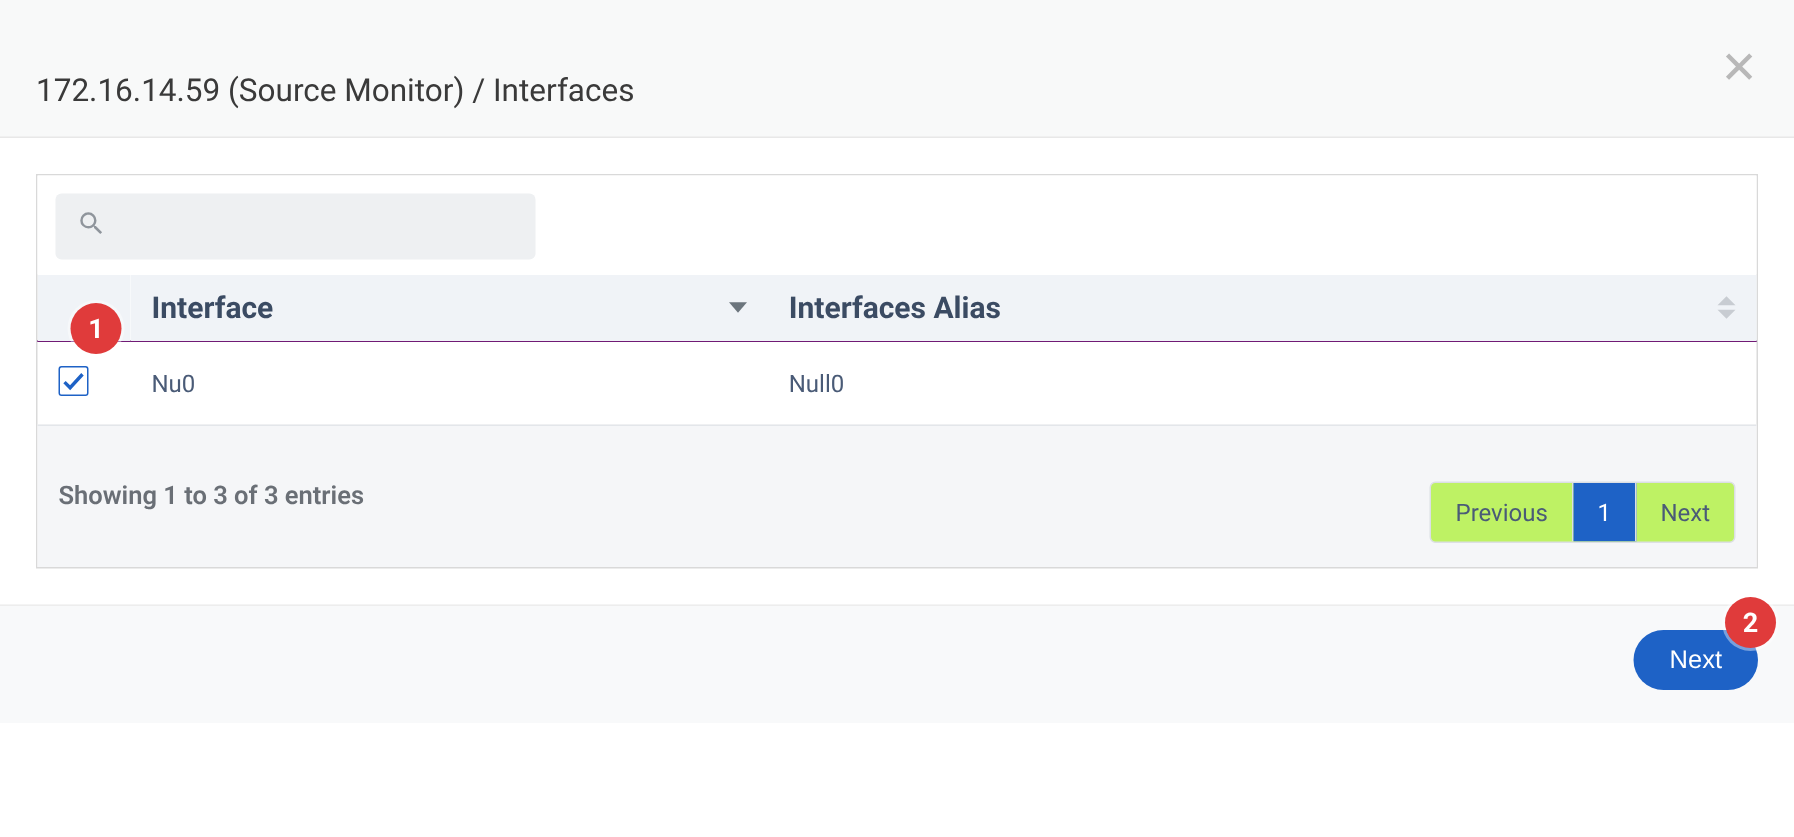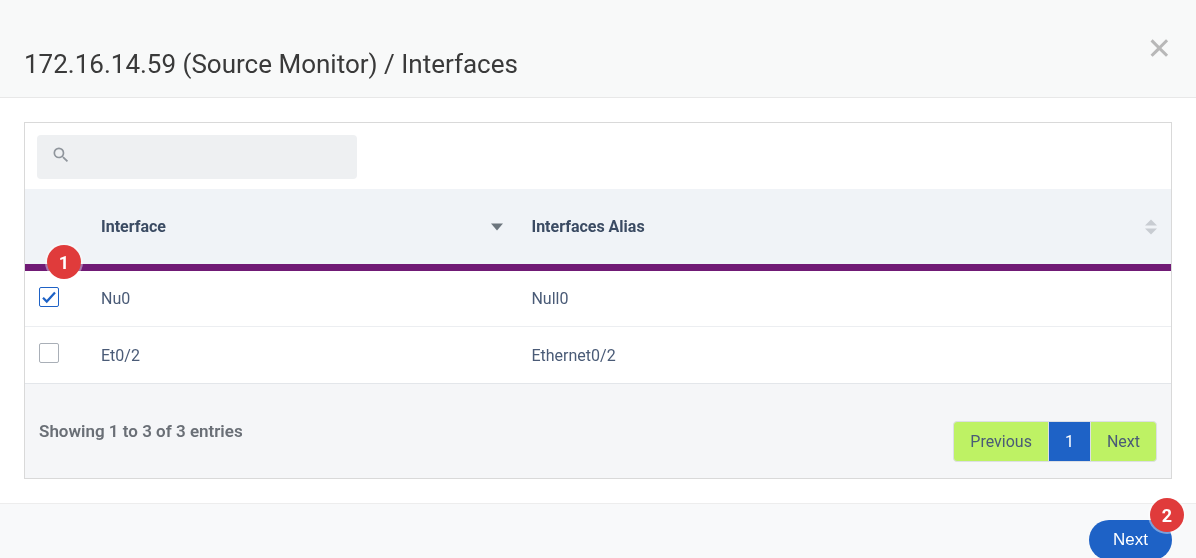--- a/index.html
+++ b/index.html
@@ -15,21 +15,21 @@
   }
   .modal-header {
     display: flex;
     align-items: center;
     justify-content: space-between;
     padding: 18px 24px;
     border-bottom: 1px solid #e8e8e8;
     background: #f8f9f9;
   }
   .modal-title {
-    font-size: 26px;
+    font-size: 21px;
     font-weight: 400;
     color: #3a3a3a;
     margin-top: 31px;
   }
   .close-x {
     font-size: 30px;
     color: #b8b8b8;
     cursor: pointer;
     line-height: 1;
   }
@@ -67,25 +67,25 @@
     margin-left: 10px;
     width: 100%;
   }
   table {
     width: 100%;
     border-collapse: collapse;
   }
   thead th {
     background: #f0f3f7;
     text-align: left;
-    padding: 28px 14px;
+    padding: 10px 14px;
     font-weight: 700;
     color: #3b4b63;
-    font-size: 16px;
-    border-bottom: 7px solid #701a75;
+    font-size: 20px;
+    border-bottom: 1px solid #701a75;
     position: relative;
   }
   thead th.check-col { width: 62px; }
   thead th .sort-caret-down {
     position: absolute;
     right: 14px;
     top: 50%;
     transform: translateY(-50%);
     width: 0; height: 0;
     border-left: 6px solid transparent;
@@ -256,25 +256,20 @@
         <tbody id="tbody">
             <tr>
               <td style="text-align: left;"><span class="check-cell-wrap"><span class="checkbox checked">
                     <svg viewBox="0 0 24 24">
                       <polyline points="4 13 9 18 20 6"></polyline>
                     </svg>
                   </span><div class="callout" style="top: -42px; left: 8px;">1</div></span></td>
               <td>Nu0</td>
               <td>Null0</td>
             </tr>
-            <tr>
-              <td style="text-align: left;"><span class="check-cell-wrap"><span class="checkbox"></span></span></td>
-              <td>Et0/2</td>
-              <td>Ethernet0/2</td>
-            </tr>
           </tbody>
       </table>
 
       <div class="table-footer">
         <div class="entries-text">Showing 1 to 3 of 3 entries</div>
         <div class="pager">
           <div>Previous</div>
           <div class="active">1</div>
           <div>Next</div>
         </div>

